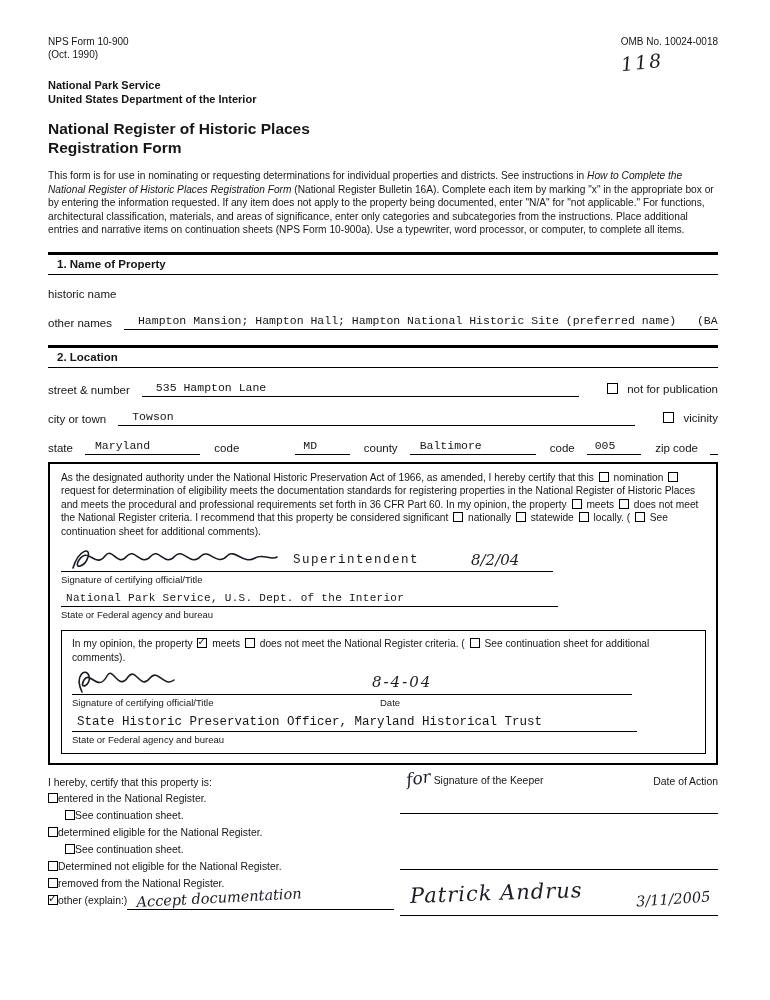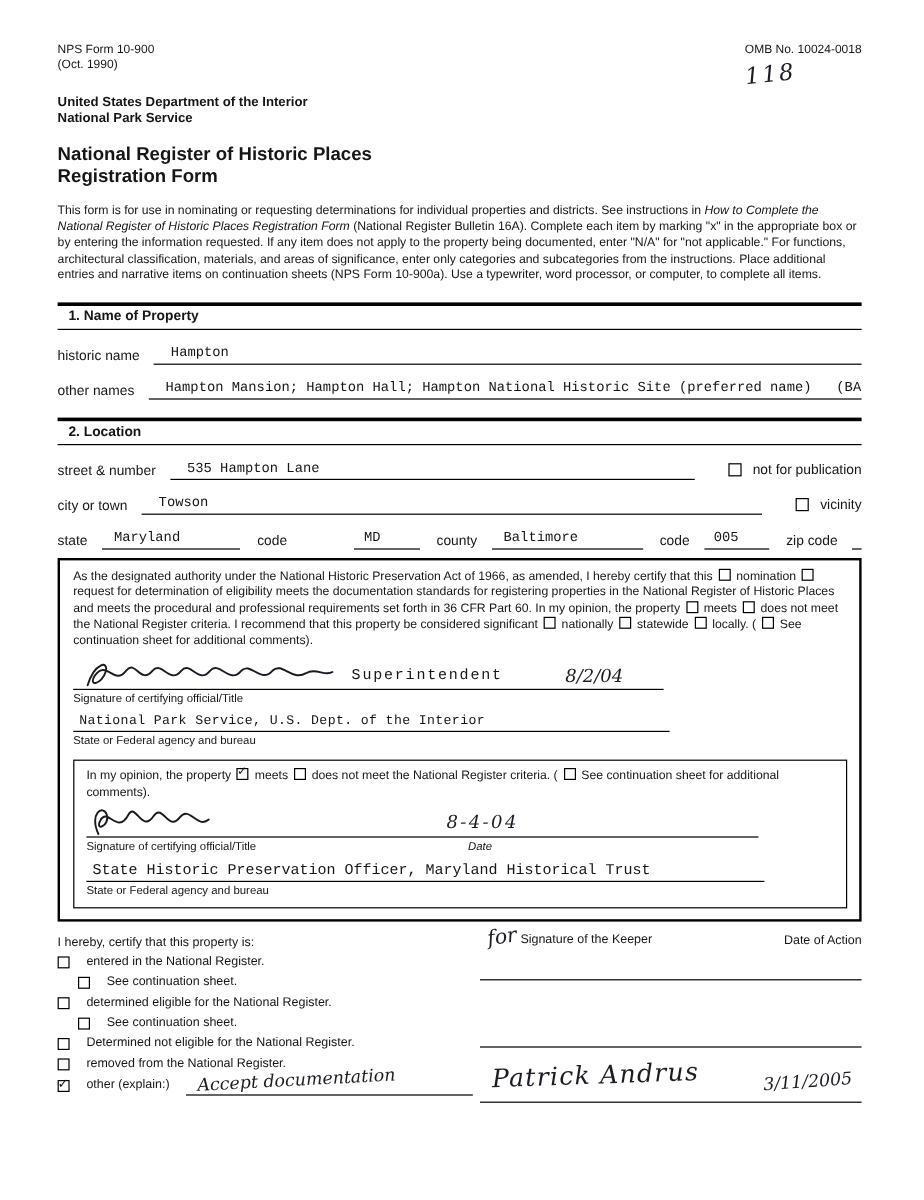--- a/index.html
+++ b/index.html
@@ -33,26 +33,26 @@
   .sig-svg1{position:absolute;left:6px;bottom:-4px;}
   .sup{position:absolute;left:232px;bottom:4px;font-size:12.5px;letter-spacing:1.5px;white-space:nowrap;}
   .date1{position:absolute;left:410px;bottom:2px;font-size:15px;white-space:nowrap;}
   .cap{font-size:9.5px;margin-top:2px;}
   .typedline{width:492px;border-bottom:1.2px solid #000;font-size:11px;padding:7px 0 2px 5px;letter-spacing:0.3px;white-space:nowrap;}
   .innerbox{border:1.6px solid #000;margin-top:10px;padding:6px 9px 8px 10px;}
   .sigrow2{position:relative;height:27px;width:560px;border-bottom:1.2px solid #000;margin-top:2px;}
   .sig-svg2{position:absolute;left:2px;bottom:-3px;}
   .date2{position:absolute;left:300px;bottom:3px;font-size:15px;letter-spacing:2px;white-space:nowrap;}
   .caprow{position:relative;font-size:9.5px;margin-top:2px;height:12px;}
-  .caprow .dlabel{position:absolute;left:318px;top:0;font-style:italic;}
+  .caprow .dlabel{position:absolute;left:308px;top:0;}
   .typedline2{width:560px;border-bottom:1.2px solid #000;font-size:12.5px;padding:6px 0 2px 5px;white-space:nowrap;}
   .s4{display:flex;margin-top:8px;}
   .s4left{width:348px;flex:none;font-size:10.4px;}
   .s4intro{margin-top:4px;}
-  .chk{display:flex;gap:14px;margin-top:4px;align-items:center;}
+  .chk{display:flex;gap:0;margin-top:4px;align-items:flex-start;}
   .chk .cb{margin-top:1px;width:8px;height:8px;}
   .chk.sub{margin-left:17px;}
   .chk .txt{max-width:225px;line-height:1.25;}
   .nowrap{white-space:nowrap;}
   .explain{flex:1;border-bottom:1.2px solid #000;position:relative;height:15px;margin-right:2px;}
   .hw-explain{position:absolute;left:10px;bottom:-1px;font-size:14.5px;white-space:nowrap;
               transform:rotate(-3deg);transform-origin:left bottom;}
   .s4right{flex:1;position:relative;font-size:10.4px;padding-left:10px;min-height:172px;}
   .keeprow{display:flex;align-items:flex-start;margin-top:2px;}
   .hw-for{font-size:17px;margin-right:3px;margin-top:-7px;transform:rotate(-8deg);}
@@ -71,35 +71,34 @@
     <div>
       <div class="tiny">NPS Form 10-900</div>
       <div class="tiny">(Oct. 1990)</div>
     </div>
     <div>
       <div class="tiny">OMB No. 10024-0018</div>
       <span class="hw hw-118">118</span>
     </div>
   </div>
 
+  <div class="dept">National Park Service</div>
   <div class="dept">United States Department of the Interior</div>
-  <div class="dept">National Park Service</div>
 
   <div class="title">
     <div>National Register of Historic Places</div>
     <div>Registration Form</div>
   </div>
 
   <p class="intro"><span>This form is for use in nominating or requesting determinations for individual properties and districts. See instructions in </span><i>How to Complete the National Register of Historic Places Registration Form</i><span> (National Register Bulletin 16A). Complete each item by marking "x" in the appropriate box or by entering the information requested. If any item does not apply to the property being documented, enter "N/A" for "not applicable." For functions, architectural classification, materials, and areas of significance, enter only categories and subcategories from the instructions. Place additional entries and narrative items on continuation sheets (NPS Form 10-900a). Use a typewriter, word processor, or computer, to complete all items.</span></p>
 
   <div class="sec-head">1. Name of Property</div>
 
   <div class="frow">
     <span class="flabel">historic name</span>
-    <span class="fill grow">Hampton</span>
   </div>
   <div class="frow">
     <span class="flabel">other names</span>
     <span class="fill grow">Hampton Mansion; Hampton Hall; Hampton National Historic Site (preferred name)   (BA-103)</span>
   </div>
 
   <div class="sec-head">2. Location</div>
 
   <div class="frow">
     <span class="flabel">street &amp; number</span>

